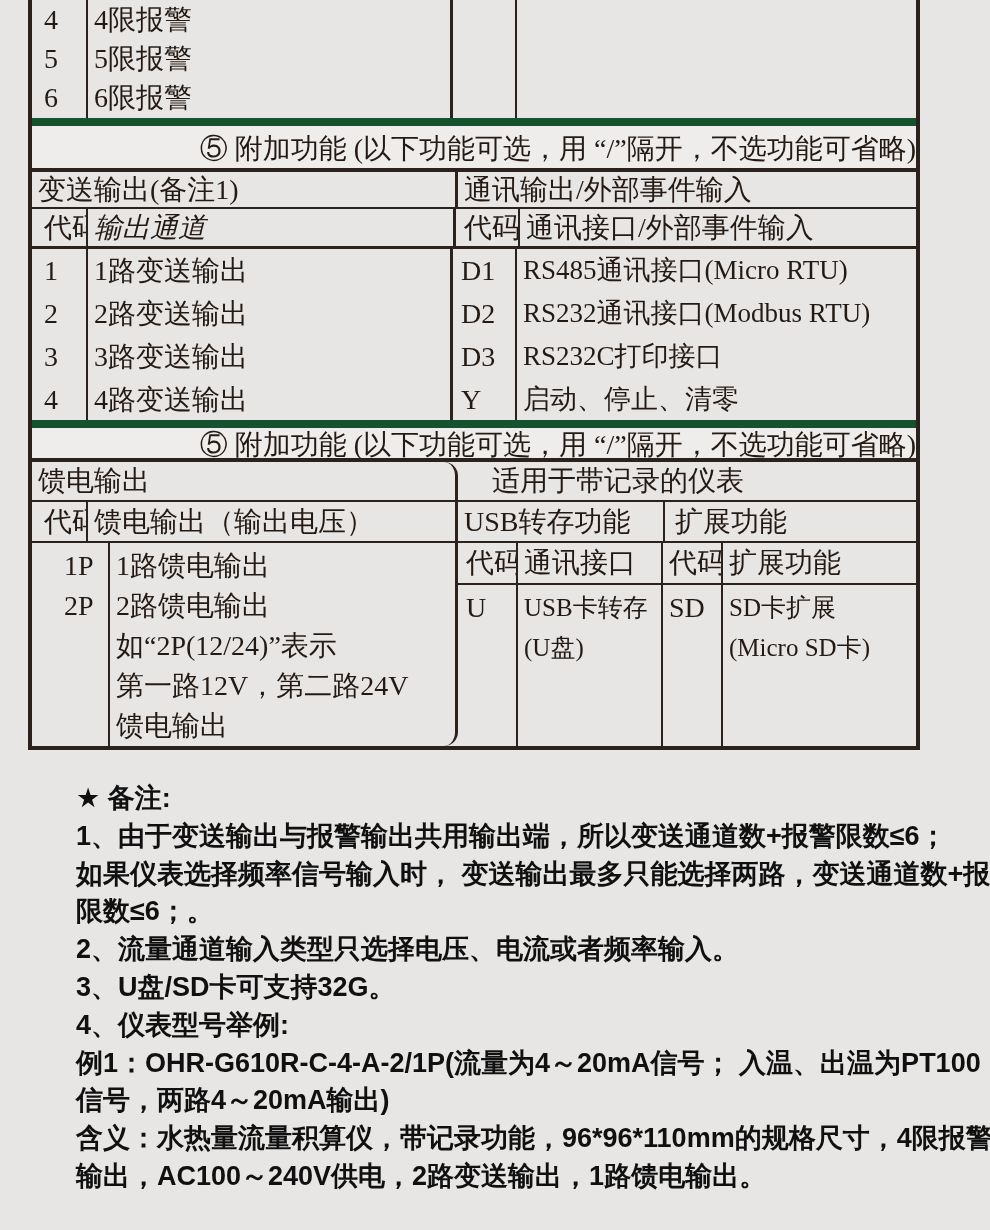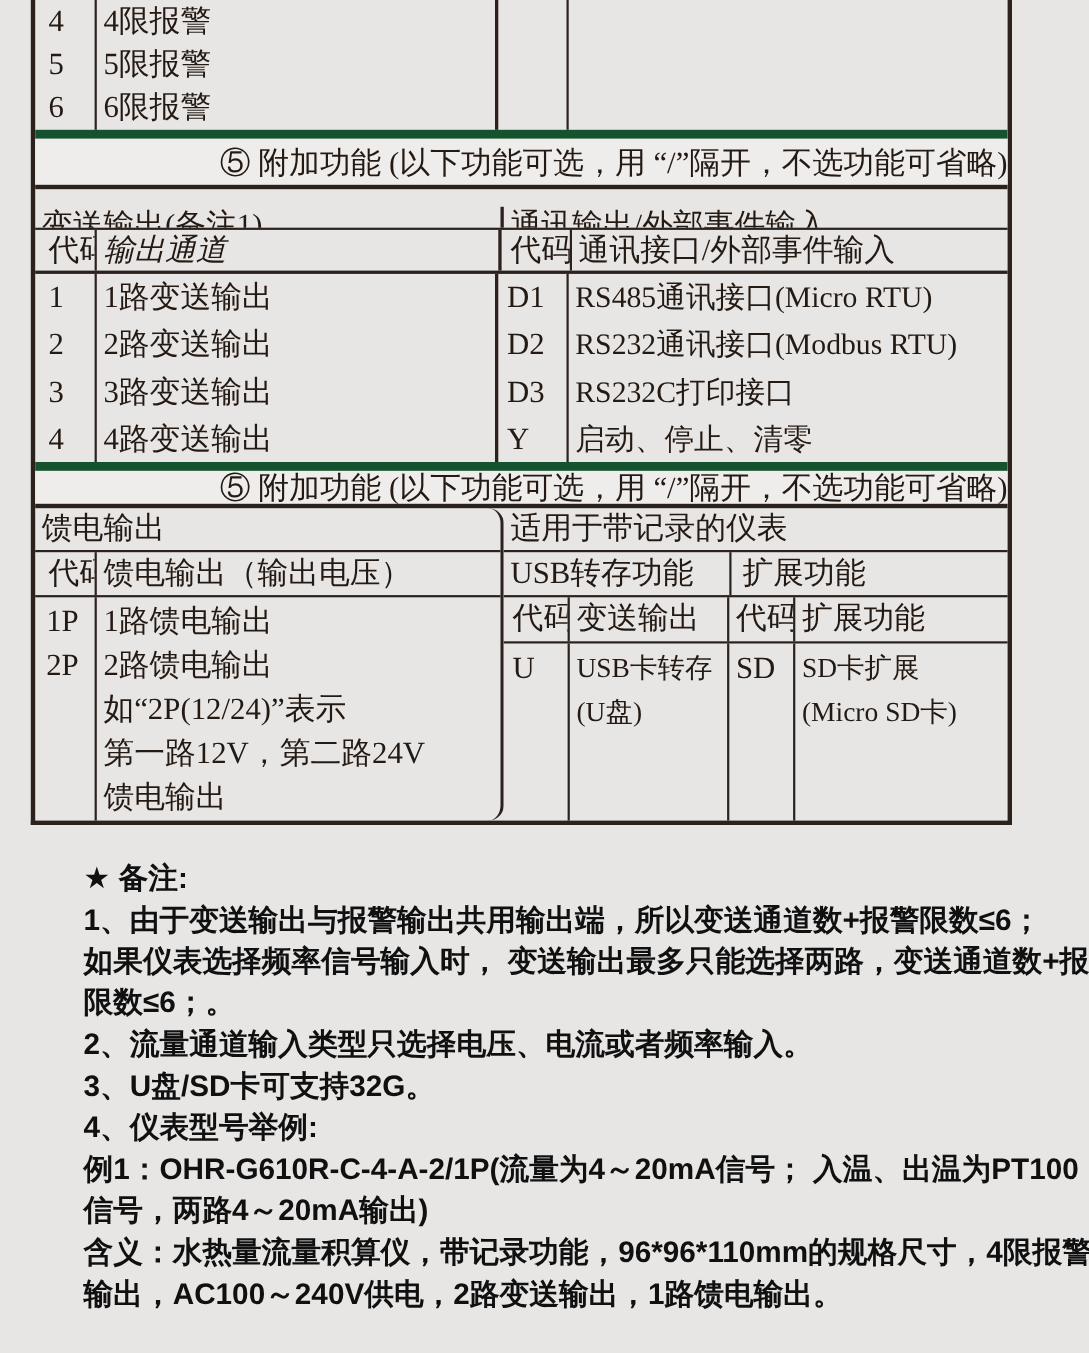--- a/index.html
+++ b/index.html
@@ -21,43 +21,43 @@
   .codeR{width:64px;padding-left:8px;}
   .descR{flex:1;padding-left:6px;}
   .secA{height:118px;}
   .secA .ln{line-height:39px;height:39px;}
   .hdr{
     height:54px;box-sizing:border-box;border-top:8px solid #14532d;border-bottom:4px solid #2b211d;
     background:#efedec;line-height:46px;padding-left:8px;font-size:28px;white-space:nowrap;overflow:hidden;text-align:right;
   }
   .hdr2{height:42px;line-height:34px;}
   .secC{height:37px;}
-  .secC .cell{line-height:35px;margin-top:16px;}
+  .secC .cell{line-height:35px;}
   .titleL{width:426px;padding-left:6px;}
   .titleR{flex:1;padding-left:6px;}
   .secD{height:40px;border-bottom:3px solid #2b211d;}
   .secD .cell{line-height:37px;}
   .secD .descW{width:368px;font-style:italic;}
   .secE{height:171px;}
   .secE .ln{line-height:43px;height:43px;}
   .secE .descR .ln{font-size:27px;}
   .bottom{height:284px;display:flex;}
   .lhalf{width:426px;border-right:3px solid #2b211d;box-sizing:border-box;border-radius:14px;}
   .rhalf{flex:1;}
   .lh-title{height:40px;}
   .lh-title .cell{line-height:38px;}
   .lh-hdr{height:41px;}
   .lh-hdr .cell{line-height:39px;}
-  .lh-body{height:203px;}
+  .lh-body{height:203px;margin-left:22px;}
   .lh-body .ln{line-height:40px;height:40px;}
   .lh-body .codeW2{width:56px;padding-left:10px;box-sizing:border-box;}
   .lh-body .descW2{flex:1;padding-left:6px;}
   .lh-body .cell{padding-top:3px;}
   .rh-title{height:40px;}
-  .rh-title .cell{line-height:38px;}
+  .rh-title .cell{line-height:38px;margin-left:28px;}
   .rh-sub{height:41px;}
   .rh-sub .cell{line-height:39px;}
   .usbW{width:207px;padding-left:6px;}
   .expW{flex:1;padding-left:10px;}
   .rh-hdr{height:42px;}
   .rh-hdr .cell{line-height:40px;}
   .rh-body{height:161px;}
   .rh-body .ln{line-height:40px;height:40px;}
   .rh-body .cell{padding-top:3px;}
   .cw1{width:60px;padding-left:8px;}
@@ -165,21 +165,21 @@
       <div class="rhalf">
         <div class="r rh-title bB2">
           <div class="cell" style="flex:1;padding-left:6px;">适用于带记录的仪表</div>
         </div>
         <div class="r rh-sub bB2">
           <div class="cell usbW bR2">USB转存功能</div>
           <div class="cell expW">扩展功能</div>
         </div>
         <div class="r rh-hdr bB2">
           <div class="cell cw1 bR2">代码</div>
-          <div class="cell dw1 bR2">变送输出</div>
+          <div class="cell dw1 bR2">通讯接口</div>
           <div class="cell cw2 bR2">代码</div>
           <div class="cell dw2">扩展功能</div>
         </div>
         <div class="r rh-body">
           <div class="cell cw1 bR2">
             <div class="ln">U</div>
           </div>
           <div class="cell dw1 bR2">
             <div class="ln">USB卡转存</div>
             <div class="ln">(U盘)</div>

